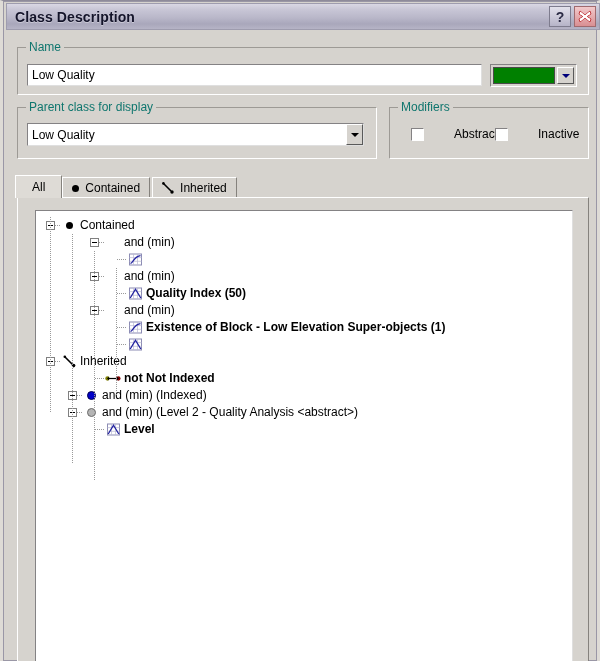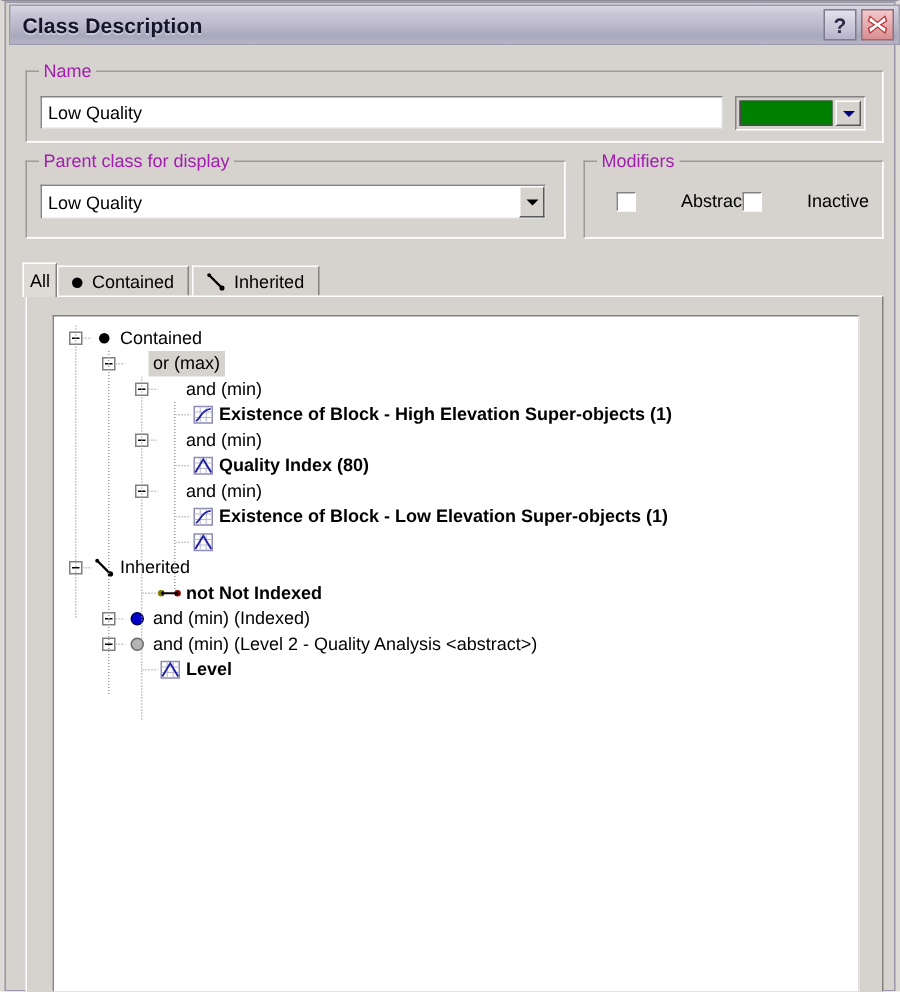--- a/index.html
+++ b/index.html
@@ -96,21 +96,21 @@
     border-bottom:1px solid #ffffff;
     pointer-events:none;
   }
   .gb-label {
     position: absolute;
     top: -8px;
     left: 8px;
     background: #d6d3ce;
     padding: 0 3px;
     font-size: 12px;
-    color: #a21caf;
+    color: #0f766e;
   }
 
   
   .textfield {
     position: absolute;
     box-sizing: border-box;
     background: #ffffff;
     border: 1px solid #848284;
     border-right-color: #dfdfdf;
     border-bottom-color: #dfdfdf;
@@ -220,21 +220,21 @@
     padding: 0 9px;
     font-size: 12px;
     margin-right: 2px;
     cursor: pointer;
     position: relative;
   }
   .tab.active {
     height: 23px;
     background: #dedbd6;
     z-index: 3;
-    padding: 0 4px;
+    padding: 0 16px;
     margin-left: -2px;
     margin-right: 0px;
     justify-content: flex-end;
   }
   .tab .ticon { margin-right: 6px; display:flex; align-items:center; }
 
   .tabpanel {
     position: absolute;
     left: 14px; top: 196px;
     width: 572px; height: 465px;
@@ -417,47 +417,39 @@
             <div class="trow">
               <span class="spacer" style="width: 10px;"></span>
               <span class="expander"></span>
               <span class="hdash" style="width: 6px;"></span>
               <span class="ico">
                 <span class="dot-black"></span>
               </span>
               <span class="lbl">Contained</span>
             </div>
             <div class="trow">
-              <span class="spacer" style="width: 32px;"></span>
-              <span class="expander"></span>
-              <span class="hdash" style="width: 6px;"></span>
-              <span class="ico"></span>
-              <span class="lbl sel">or (max)</span>
-            </div>
-            <div class="trow">
               <span class="spacer" style="width: 54px;"></span>
               <span class="expander"></span>
               <span class="hdash" style="width: 6px;"></span>
               <span class="ico"></span>
               <span class="lbl">and (min)</span>
             </div>
             <div class="trow">
               <span class="spacer" style="width: 76px;"></span>
               <span class="hdash" style="width: 10px; margin-left: 5px;"></span>
               <span class="ico">
                 <svg width="15" height="14" viewBox="0 0 15 14">
                   <rect x="1.5" y="1" width="12" height="11" fill="#ffffff" stroke="#8c8cb4" stroke-width="1"></rect>
                   <line x1="5.5" y1="1" x2="5.5" y2="12" stroke="#b9b9d2" stroke-width="0.7"></line>
                   <line x1="9.5" y1="1" x2="9.5" y2="12" stroke="#b9b9d2" stroke-width="0.7"></line>
                   <line x1="1.5" y1="4.6" x2="13.5" y2="4.6" stroke="#b9b9d2" stroke-width="0.7"></line>
                   <line x1="1.5" y1="8.3" x2="13.5" y2="8.3" stroke="#b9b9d2" stroke-width="0.7"></line>
                   <path d="M2.5 10.5 C5 10.5 6 3 12.5 2.6" fill="none" stroke="#2222a0" stroke-width="1.3"></path>
                 </svg>
               </span>
-              <span class="lbl bold">Existence of Block - High Elevation Super-objects  (1)</span>
             </div>
             <div class="trow">
               <span class="spacer" style="width: 54px;"></span>
               <span class="expander"></span>
               <span class="hdash" style="width: 6px;"></span>
               <span class="ico"></span>
               <span class="lbl">and (min)</span>
             </div>
             <div class="trow">
               <span class="spacer" style="width: 76px;"></span>
@@ -465,21 +457,21 @@
               <span class="ico">
                 <svg width="15" height="14" viewBox="0 0 15 14">
                   <rect x="1.5" y="1" width="12" height="11" fill="#ffffff" stroke="#8c8cb4" stroke-width="1"></rect>
                   <line x1="5.5" y1="1" x2="5.5" y2="12" stroke="#b9b9d2" stroke-width="0.7"></line>
                   <line x1="9.5" y1="1" x2="9.5" y2="12" stroke="#b9b9d2" stroke-width="0.7"></line>
                   <line x1="1.5" y1="4.6" x2="13.5" y2="4.6" stroke="#b9b9d2" stroke-width="0.7"></line>
                   <line x1="1.5" y1="8.3" x2="13.5" y2="8.3" stroke="#b9b9d2" stroke-width="0.7"></line>
                   <path d="M2.2 11 L7.5 2.2 L12.8 11" fill="none" stroke="#2222a0" stroke-width="1.3"></path>
                 </svg>
               </span>
-              <span class="lbl bold">Quality Index (80)</span>
+              <span class="lbl bold">Quality Index (50)</span>
             </div>
             <div class="trow">
               <span class="spacer" style="width: 54px;"></span>
               <span class="expander"></span>
               <span class="hdash" style="width: 6px;"></span>
               <span class="ico"></span>
               <span class="lbl">and (min)</span>
             </div>
             <div class="trow">
               <span class="spacer" style="width: 76px;"></span>

